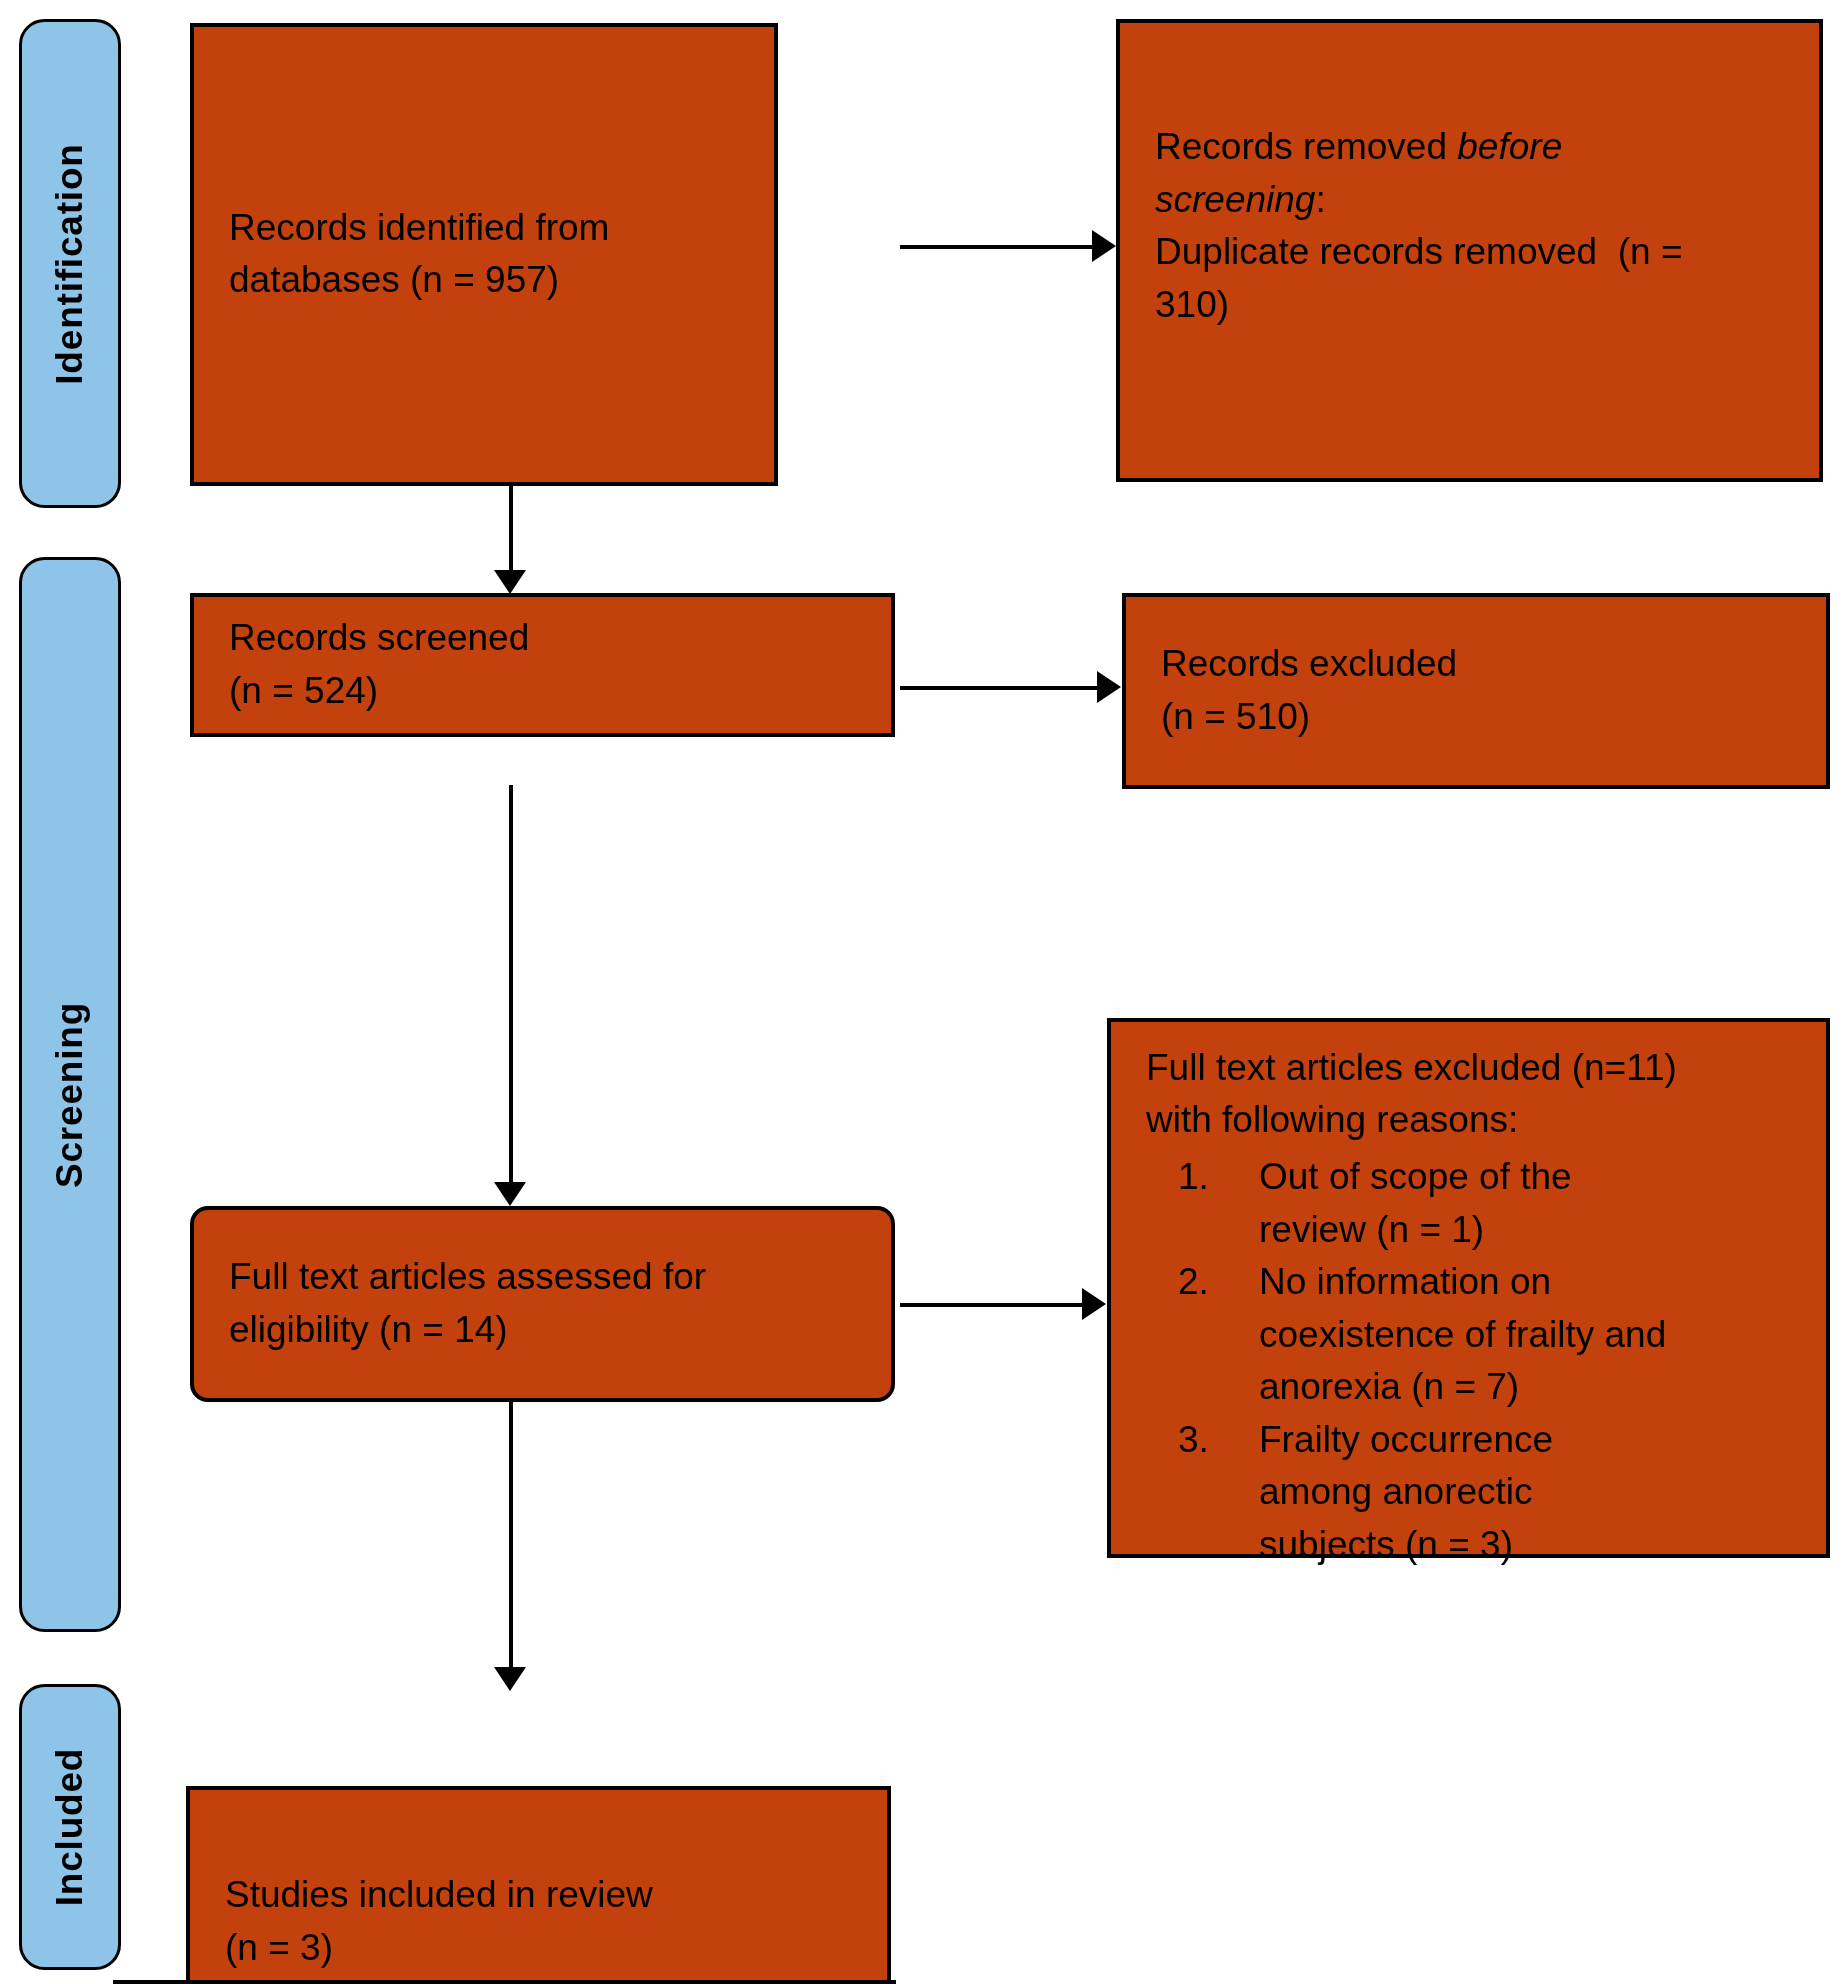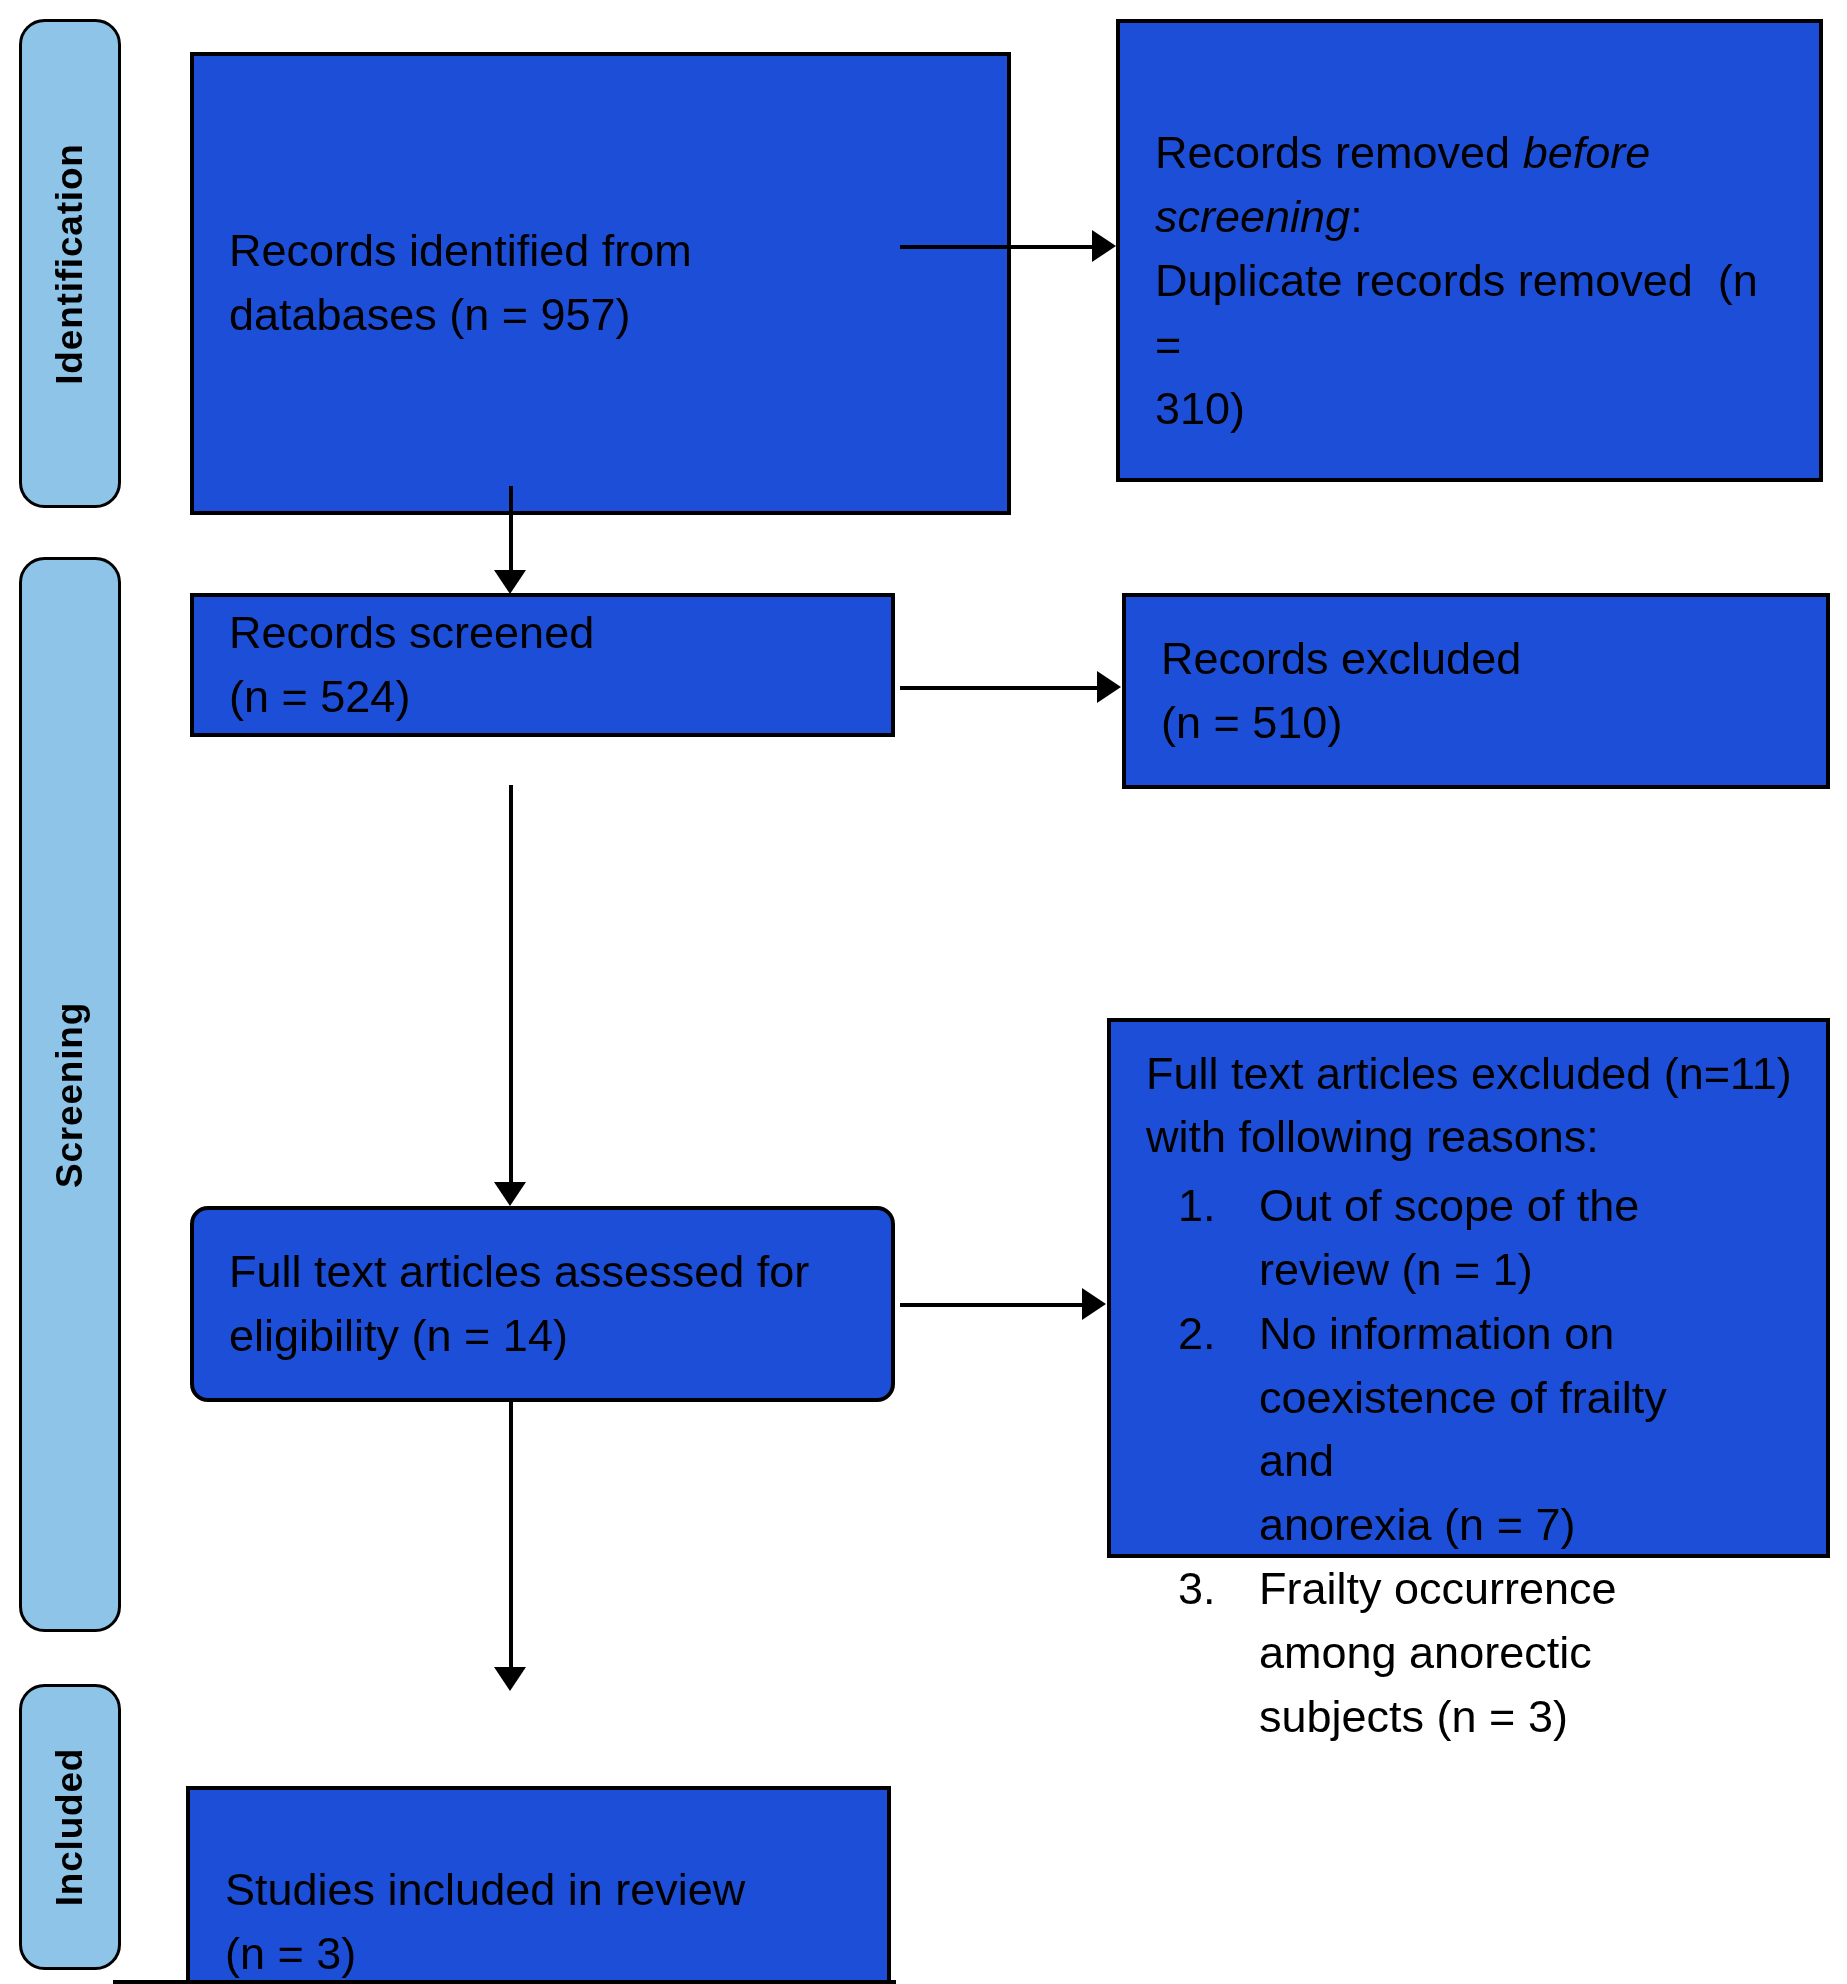--- a/index.html
+++ b/index.html
@@ -28,27 +28,27 @@
   .stage .stage-label {
     transform: rotate(-90deg);
     font-weight: bold;
     font-size: 37px;
     letter-spacing: 0.8px;
     white-space: nowrap;
   }
   
   .box {
     position: absolute;
-    background: #1d4ed8;
+    background: #c2410c;
     border: 4.5px solid #000000;
     box-sizing: border-box;
     display: flex;
     flex-direction: column;
     justify-content: center;
-    font-size: 45px;
+    font-size: 37px;
     line-height: 1.42;
     padding: 0 30px 0 35px;
   }
   .box .txt { white-space: pre-line; }
   .box .txt.keep-spaces { white-space: pre-wrap; }
   .box.top-align { justify-content: flex-start; }
   
   .reason-list { margin: 4.5px 0 0 0; padding: 0; list-style: none; }
   .reason-item {
     display: grid;
@@ -100,21 +100,21 @@
   <div class="stage" style="top:19px; height:489px;">
     <span class="stage-label">Identification</span>
   </div>
   <div class="stage" style="top:557px; height:1075px;">
     <span class="stage-label">Screening</span>
   </div>
   <div class="stage" style="top:1684px; height:286px;">
     <span class="stage-label">Included</span>
   </div>
 
-  <div class="box" style="left:190px; top:22.6px; width:821px; height:463px;margin-top:29px;">
+  <div class="box" style="left:190px; top:22.6px; width:588px; height:463px;">
     <div class="txt">Records identified from
 databases (n = 957)</div>
   </div>
 
   <div class="box" style="left:190px; top:593px; width:705px; height:144px;">
     <div class="txt">Records screened
 (n = 524)</div>
   </div>
 
   <div class="box" style="left:190px; top:1206px; width:705px; height:196px;border-radius:18px;">

